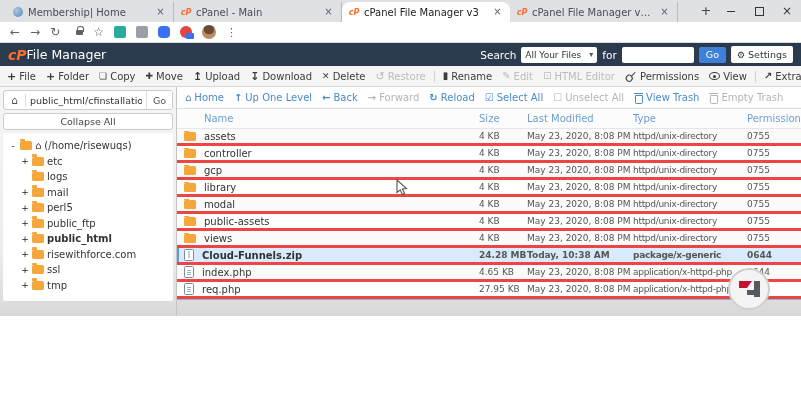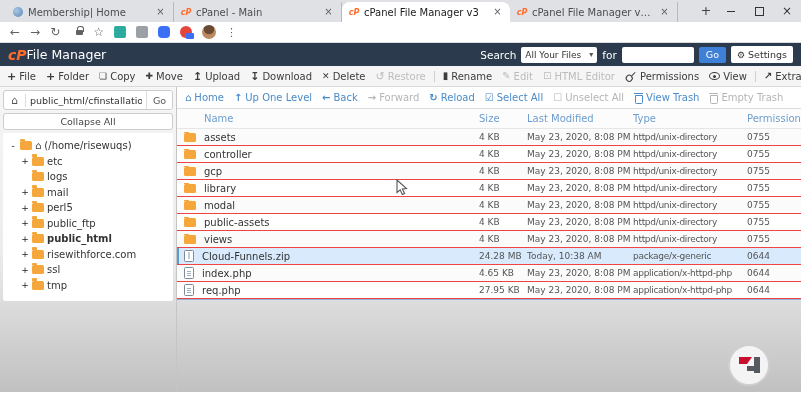--- a/index.html
+++ b/index.html
@@ -1,17 +1,17 @@
 <!DOCTYPE html>
 <html><head>
 <meta charset="utf-8">
 <style>
   * { margin:0; padding:0; box-sizing:border-box; }
   body { font-family:"DejaVu Sans","Liberation Sans",sans-serif; }
-  .screen { position:relative; width:801px; height:392px; overflow:hidden; background:#fff; }
+  .screen { position:relative; width:801px; height:316px; overflow:hidden; background:#fff; }
 
   
   .tab-bar { height:22px; background:#dfe1e5; display:flex; align-items:flex-end; padding-left:6px; }
   .tab { height:20px; max-width:168px; flex:1 1 168px; min-width:0; display:flex; align-items:center;
          gap:5px; padding:0 7px; font-size:10px; color:#4a4d51; border-right:1px solid #b7babf; cursor:default; }
   .tab[data-active="true"] { background:#fff; border-radius:8px 8px 0 0; border-right:none; color:#202124; }
   .tab-title { flex:1; white-space:nowrap; overflow:hidden; text-overflow:ellipsis; }
   .tab-favicon { width:10px; height:10px; flex:none; display:inline-flex; align-items:center; justify-content:center; }
   .tab-favicon[data-favicon="cpanel"]::before { content:"cP"; color:#ff6c2c; font-weight:bold; font-style:italic; font-size:8px; }
   .tab-favicon[data-favicon="globe"] { border-radius:50%; background:radial-gradient(circle at 35% 35%, #aac8e4, #5a87b5); }
@@ -111,23 +111,23 @@
   .nb-icon[data-icon="reload"]::before { content:"↻"; font-weight:bold; }
   .nb-icon[data-icon="check-all"]::before { content:"☑"; }
   .nb-icon[data-icon="uncheck-all"]::before { content:"☐"; }
   .nb-icon[data-icon="trash"] { width:9px; height:10px; }
   .nb-icon[data-icon="trash"]::before { content:""; position:absolute; left:1px; top:2px; width:6px; height:7px; border:1px solid currentColor; border-radius:0 0 1.5px 1.5px; }
   .nb-icon[data-icon="trash"]::after { content:""; position:absolute; left:0; top:0; width:9px; height:1.5px; background:currentColor; }
 
   .ftable { background:#fff; border-bottom:1px solid #8fb4dc; }
   .t-head { display:grid; grid-template-columns:1fr 48px 106px 114px 54px; height:20px; align-items:center; background:#fcfcfc; border-bottom:1px solid #e6e6e6; color:#6d9ecf; font-size:10px; }
   .t-head .t-name { padding-left:27px; }
-  .frow { display:grid; grid-template-columns:1fr 48px 106px 114px 54px; height:17px; align-items:center; font-size:9px; color:#555; border-bottom:1px solid #ef4444; }
+  .frow { display:grid; grid-template-columns:1fr 48px 106px 114px 54px; height:17px; align-items:center; font-size:9px; color:#555; border-bottom:3px solid #ef4444; }
   .frow:nth-child(odd) { background:#fbfbfb; }
-  .frow[data-selected="true"] { background:#d8eafc; box-shadow:inset 2px 0 0 #5b9bd5; }
+  .frow[data-selected="true"] { background:#d8eafc; box-shadow:inset 2px 0 0 #5b9bd5;font-weight:bold; }
   .cell-name { display:flex; align-items:center; gap:8px; padding-left:7px; font-size:10px; color:#333; min-width:0; white-space:nowrap; overflow:hidden; }
   .cell { white-space:nowrap; overflow:hidden; }
   .cell-type { letter-spacing:-0.3px; }
   .row-icon { display:inline-block; position:relative; flex:none; }
   .row-icon[data-kind="folder"] { width:12px; height:9px; background:#f5a73b; border-radius:1.5px; }
   .row-icon[data-kind="folder"]::before { content:""; position:absolute; top:-2.5px; left:0; width:5px; height:2.5px; background:#f5a73b; border-radius:1px 1px 0 0; }
   .row-icon[data-kind="file"], .row-icon[data-kind="archive"] { width:10px; height:12px; background:#fff; border:1px solid #7d8b99; border-radius:1.5px; }
   .row-icon[data-kind="file"]::before { content:""; position:absolute; left:2px; top:3px; width:4px; height:1px; background:#9fb0bf; box-shadow:0 2px 0 #9fb0bf,0 4px 0 #9fb0bf; }
   .row-icon[data-kind="archive"]::before { content:""; position:absolute; left:3px; top:1px; width:2px; height:7px; background:#c2cdd8; }
 

